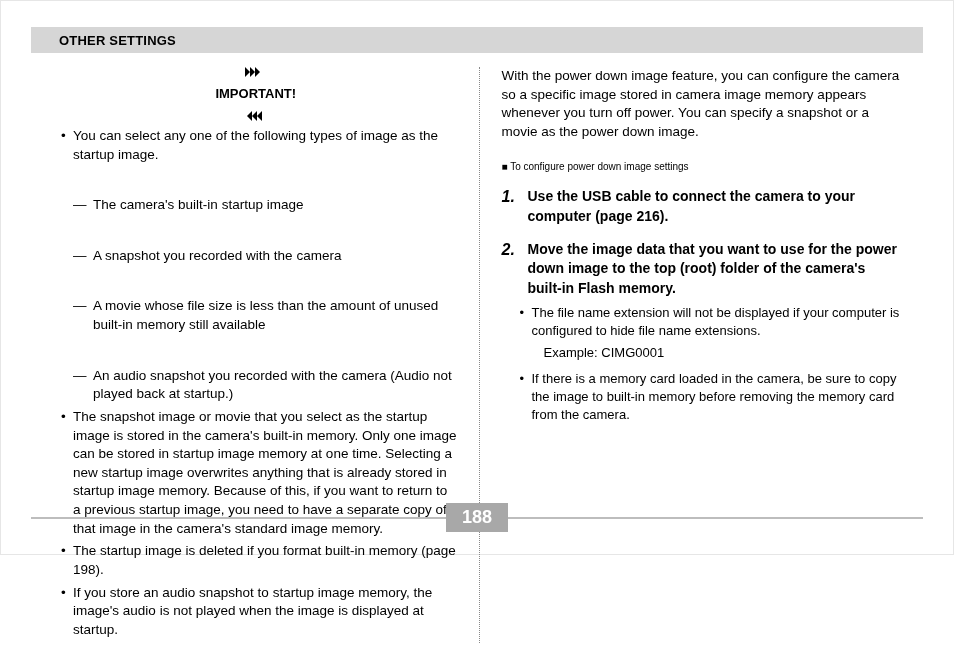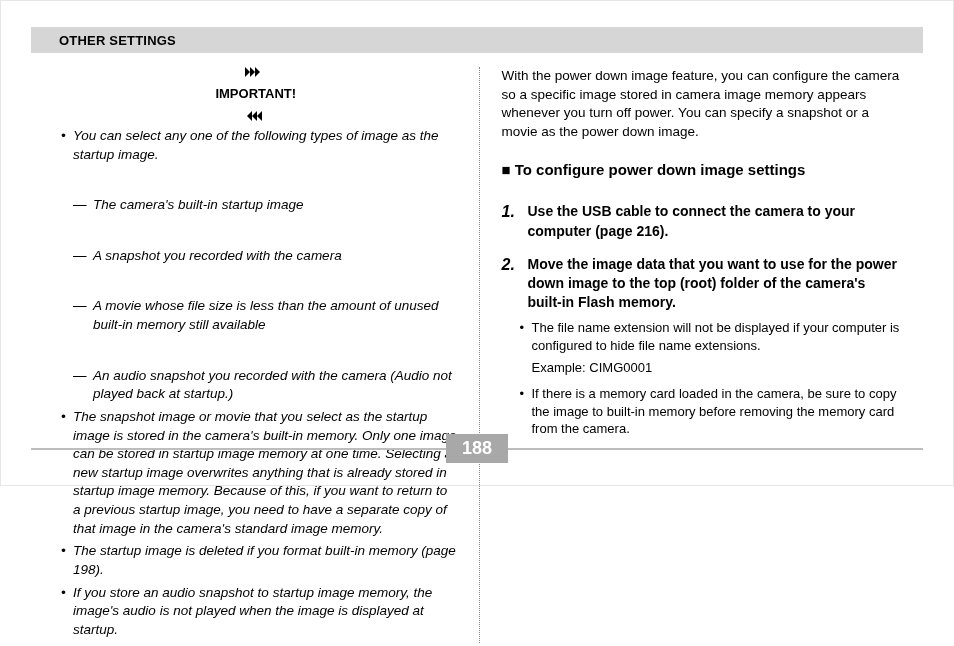--- a/index.html
+++ b/index.html
@@ -9,21 +9,21 @@
     height: 646px;
     background: #fff;
     font-family: Arial, Helvetica, sans-serif;
     color: #000;
     -webkit-font-smoothing: antialiased;
   }
   .page {
     position: relative;
     box-sizing: border-box;
     width: 954px;
-    height: 486px;
+    height: 555px;
     padding: 26px 30px 0 30px;
     border: 1px solid #e6e6e6;
   }
   .header-bar {
     background: #d6d6d6;
     height: 26px;
     display: flex;
     align-items: center;
     padding-left: 28px;
     font-weight: bold;
@@ -64,21 +64,20 @@
     display: block;
   }
   ul.bullets {
     list-style: none;
     margin: 0 0 0 0;
     padding: 0 0 0 18px;
   }
   ul.bullets > li {
     position: relative;
     margin-bottom: 4px;
-    font-style: italic;
   }
   ul.bullets > li::before {
     content: "•";
     position: absolute;
     left: -12px;
     top: 0;
   }
   .dash-list {
     list-style: none;
     margin: 2px 0 4px 0;
@@ -101,23 +100,23 @@
     padding: 5px 14px;
     font-weight: bold;
     font-size: 14.5px;
     display: inline-block;
     margin-bottom: 8px;
   }
   .intro {
     margin-bottom: 18px;
   }
   .sub-section {
-    font-weight: bold;
-    font-size: 15px;
-    margin-bottom: 22px;
+    font-weight: normal;
+    font-size: 10px;
+    margin-bottom: 14px;
   }
   .step {
     display: flex;
     gap: 8px;
     font-weight: bold;
     font-size: 14px;
     font-style: italic;
     margin-bottom: 14px;
   }
   .step-num {
@@ -141,21 +140,21 @@
   .sub-bullets li {
     position: relative;
     margin-bottom: 6px;
   }
   .sub-bullets li::before {
     content: "•";
     position: absolute;
     left: -12px;
   }
   .example {
-    margin: 4px 0 8px 0;
+    margin: 4px 0 8px 12px;
   }
   .footer {
     position: absolute;
     left: 30px;
     right: 30px;
     bottom: 22px;
     display: flex;
     align-items: center;
   }
   .footer .line {

